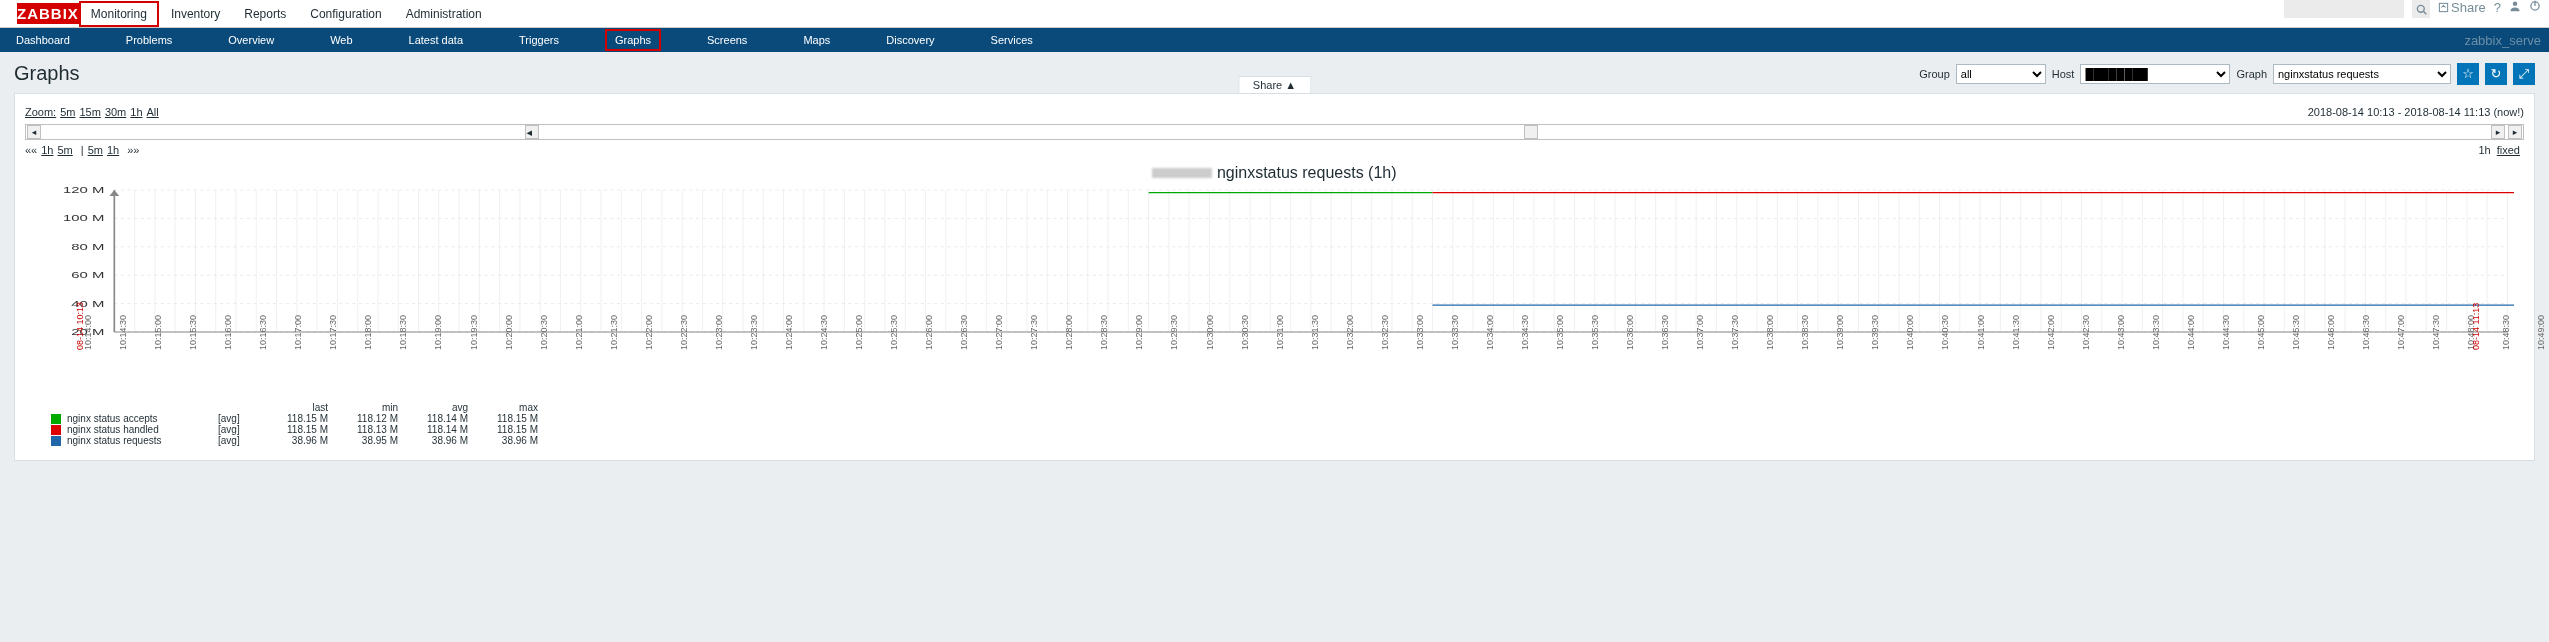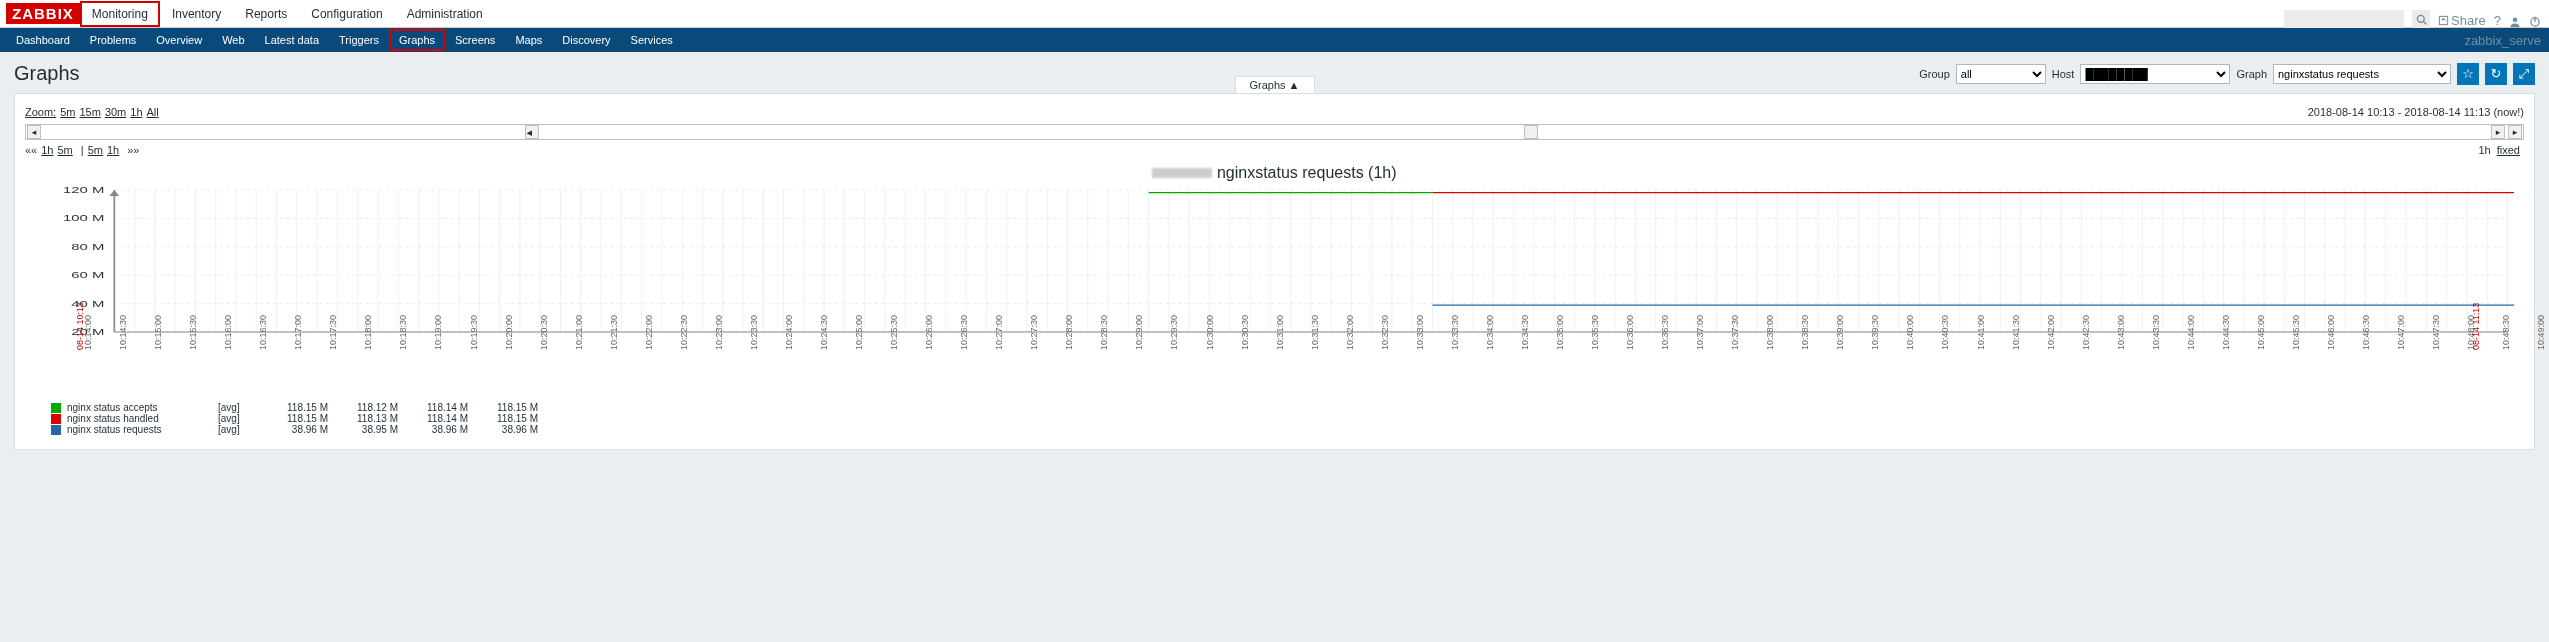--- a/index.html
+++ b/index.html
@@ -1,24 +1,24 @@
 <!DOCTYPE html>
 <html><head>
 <meta charset="utf-8">
 <style>
 * { margin:0; padding:0; box-sizing:border-box; font-family:Arial,Helvetica,sans-serif; }
 body { background:#ebeef0; font-size:11px; color:#1f2c33; }
 
 
 .topbar { background:#fff; border-bottom:1px solid #ccc; height:28px; display:flex; align-items:center; padding:0 6px; position:relative; }
-.logo { background:#d40000; color:#fff; font-weight:bold; font-size:15px; padding:2px 6px; letter-spacing:1px; }
+.logo { background:#d40000; color:#fff; font-weight:bold; font-size:15px; padding:2px 0; letter-spacing:1px;margin-left:11px; }
 .topnav { display:flex; margin-left:0; }
 .topnav-item { padding:6px 12px; color:#1f2c33; cursor:pointer; font-size:12px;text-align:right; }
 .topnav-item.highlighted { border:2px solid #d40000; padding:4px 10px; }
-.top-right { position:absolute; right:8px; top:0; height:28px; display:flex; align-items:flex-end; gap:8px; }
+.top-right { position:absolute; right:8px; top:0; height:28px; display:flex; align-items:flex-start; gap:8px; }
 .search-box { width:120px; height:18px; background:#ebebeb; border:none; padding:0 4px; font-size:11px; }
 .search-icon-box { width:18px; height:18px; background:#ebebeb; display:flex; align-items:center; justify-content:center; cursor:pointer; }
 .icon-btn { color:#768d99; cursor:pointer; font-size:13px; display:inline-flex; align-items:center; gap:2px; }
 
 
 .subnav { background:#0a4a7a; height:24px; display:flex; align-items:center; padding:0 6px; position:relative; }
 .subnav-item { color:#fff; font-size:11px; padding:5px 10px; cursor:pointer; }
 .subnav-item.highlighted { border:2px solid #d40000; padding:3px 8px; }
 .subnav-right { position:absolute; right:8px; color:#6a8fa8; font-size:13px; }
 
@@ -113,21 +113,21 @@
     <span class="icon-btn">
       <svg width="12" height="12" viewBox="0 0 16 16">
           <circle cx="8" cy="8" r="5.5" stroke="#768d99" stroke-width="1.7" fill="none"></circle>
           <line x1="8" y1="1" x2="8" y2="8" stroke="#768d99" stroke-width="1.7"></line>
         </svg>
     </span>
   </div>
 </div>
 
 <div class="subnav">
-  <div id="subnav-items" style="display:flex;">
+  <div id="subnav-items" style="display:flex;gap:36px;">
       <div class="subnav-item">Dashboard</div>
       <div class="subnav-item">Problems</div>
       <div class="subnav-item">Overview</div>
       <div class="subnav-item">Web</div>
       <div class="subnav-item">Latest data</div>
       <div class="subnav-item">Triggers</div>
       <div class="subnav-item highlighted">Graphs</div>
       <div class="subnav-item">Screens</div>
       <div class="subnav-item">Maps</div>
       <div class="subnav-item">Discovery</div>
@@ -145,21 +145,21 @@
     <select style="width:150px;"><option>████████</option></select>
     <span>Graph</span>
     <select style="width:178px;"><option>nginxstatus requests</option></select>
     <span class="hdr-btn star">☆</span>
     <span class="hdr-btn refresh">↻</span>
     <span class="hdr-btn expand">⤢</span>
   </div>
 </div>
 
 <div class="card">
-  <div class="filter-tab">Graphs ▲</div>
+  <div class="filter-tab">Share ▲</div>
   <div class="card-inner">
 
     <div class="zoom-row">
       <span style="margin-right:4px;text-decoration:underline;">Zoom:</span>
       <span class="zoom-links" id="zoom-links"><a>5m</a><a>15m</a><a>30m</a><a>1h</a><a>All</a></span>
       <span class="time-range">2018-08-14 10:13 - 2018-08-14 11:13 (now!)</span>
     </div>
 
     <div class="scroll-row">
       <div class="scroll-arrow" style="margin-left:1px;">◂</div>
@@ -400,20 +400,29 @@
             <div class="xlabel">10:47:30</div>
             <div class="xlabel">10:48:00</div>
             <div class="xlabel">10:48:30</div>
             <div class="xlabel">10:49:00</div>
           </div>
       <div style="position: absolute; left: 40px; top: 0px; transform: rotate(-90deg) translateX(-12px); transform-origin: left top; font-size: 9px; color: rgb(204, 0, 0); white-space: nowrap;">08-14 10:13</div>
           <div style="position: absolute; right: -4px; top: 0px; transform: rotate(-90deg) translateX(-12px); transform-origin: left top; font-size: 9px; color: rgb(204, 0, 0); white-space: nowrap;">08-14 11:13</div>
         </div>
 
       <div class="legend">
+        <div class="legend-header">
+          <span style="width:16px;"></span>
+          <span class="col-name"></span>
+          <span class="col-agg"></span>
+          <span class="col-val">last</span>
+          <span class="col-val">min</span>
+          <span class="col-val">avg</span>
+          <span class="col-val">max</span>
+        </div>
         <div id="legend-rows">
             <div class="legend-row">
               <span class="legend-color" style="background:#00aa00"></span>
     <span class="col-name">nginx status accepts</span>
     <span class="col-agg">[avg]</span>
     <span class="col-val">118.15 M</span>
     <span class="col-val">118.12 M</span>
     <span class="col-val">118.14 M</span>
     <span class="col-val">118.15 M</span>
             </div>

